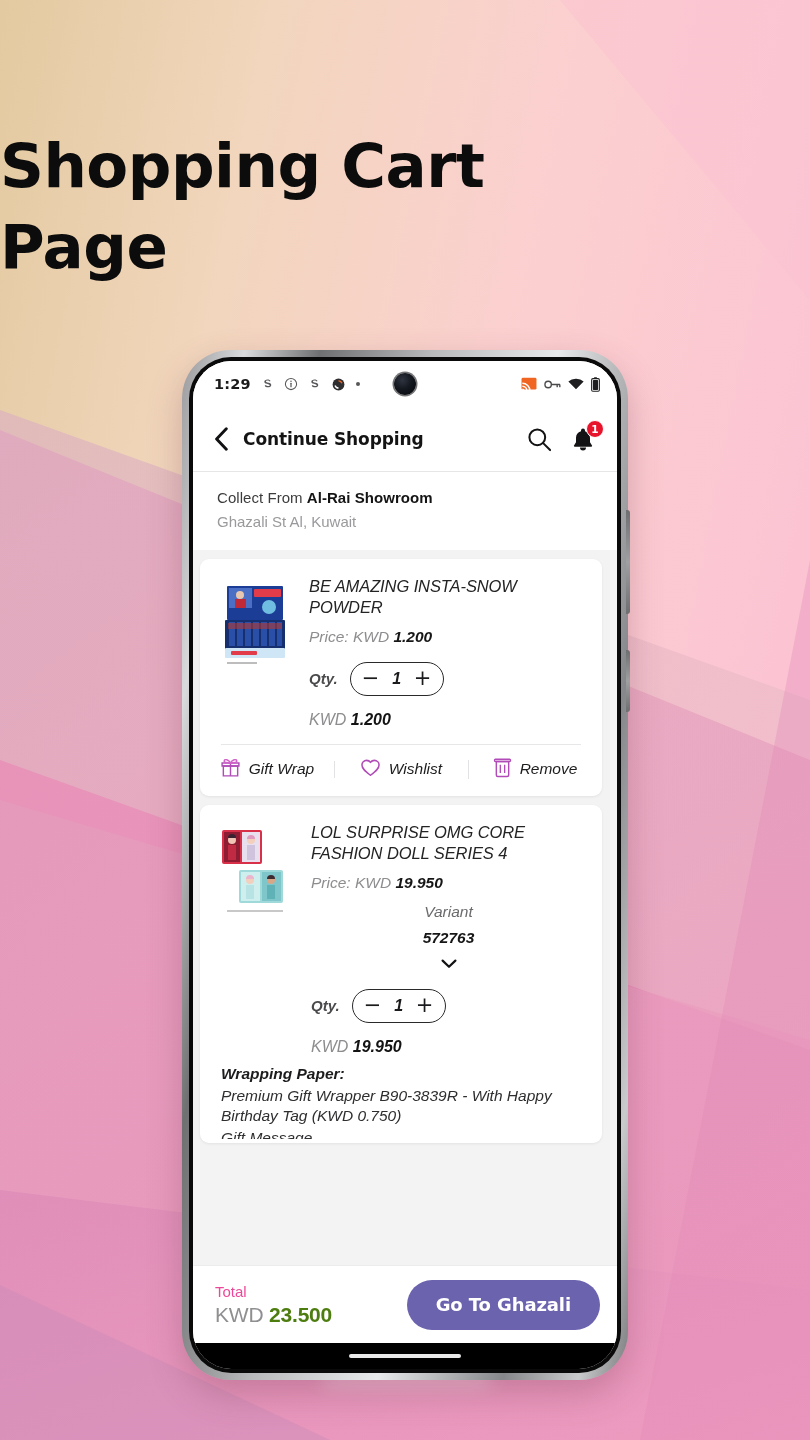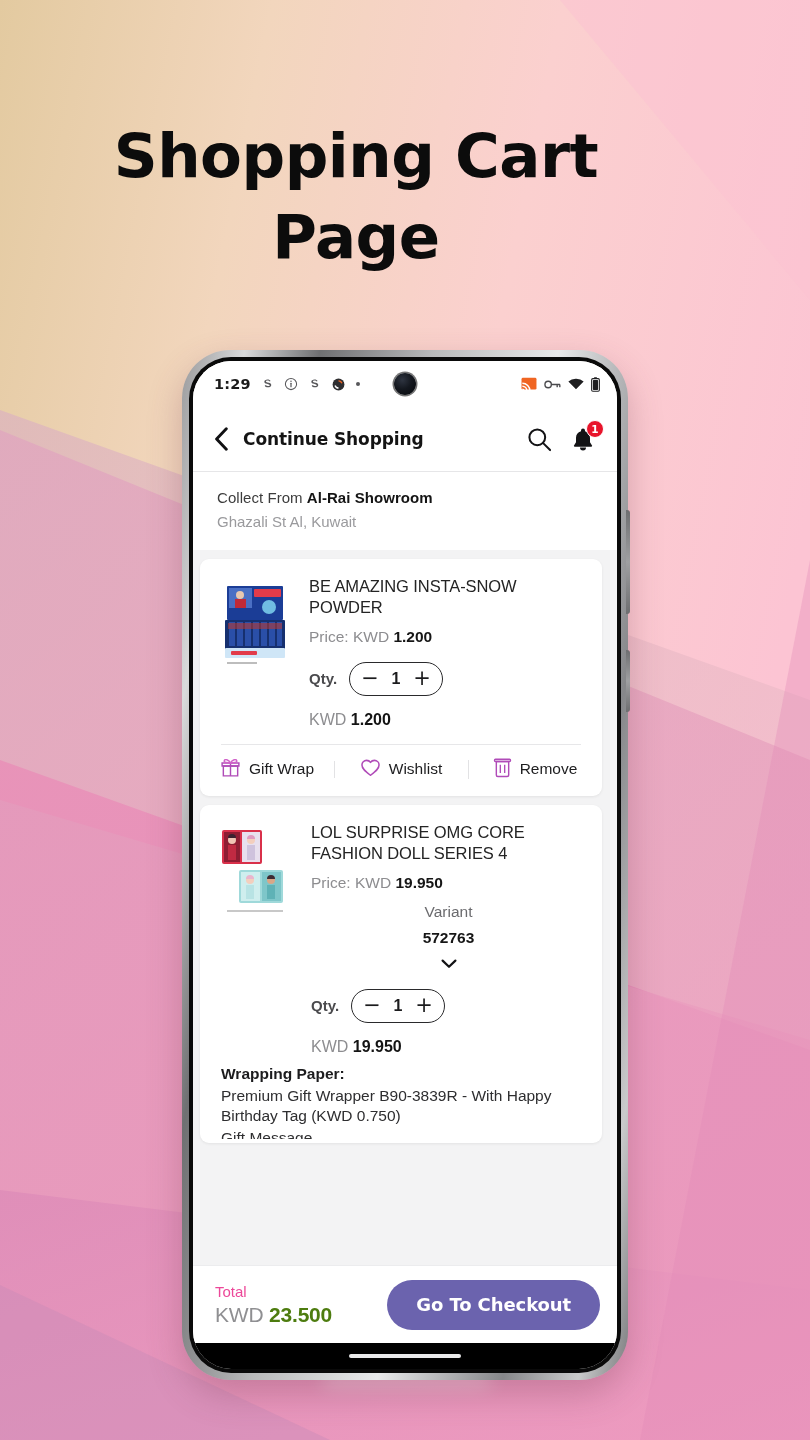--- a/index.html
+++ b/index.html
@@ -9,22 +9,22 @@
     font-family:"Liberation Sans", sans-serif;
     position:relative;
     background:#f3c9cf;
   }
 
   
   #bg-canvas { position:absolute; inset:0; width:810px; height:1440px; z-index:0; }
 
   
   .title-wrap {
-    position:absolute; top:115px; left:0; width:712px;
-    text-align:center; z-index:3;
+    position:absolute; top:125px; left:0; width:712px;
+    z-index:3;
   }
   .title-line {
     font-size:61px;
     font-weight:bold;
     color:#0c0c0c;
     line-height:1.33;
     letter-spacing:-0.5px;
     font-family:"DejaVu Sans", sans-serif;
   }
 
@@ -162,20 +162,21 @@
   .pickup-line1 { font-size:15px; color:#3c3c3c; letter-spacing:0.05px; }
   .pickup-line1 b { font-weight:bold; color:#141414; }
   .pickup-line2 { font-size:15px; color:#9a9a9d; margin-top:7px; }
 
   .card {
     background:#ffffff;
     border-radius:9px;
     margin:9px 15px 0 7px;
     padding:15px 0 0 0;
     box-shadow:0 1px 3px rgba(0,0,0,0.07);
+    font-style:italic;
   }
 
   .item-row { display:flex; padding:0 16px 0 17px; gap:14px; }
   .thumb {
     flex:0 0 78px;
     height:96px;
     display:flex;
     align-items:flex-start;
     justify-content:center;
     padding-top:4px;
@@ -622,21 +623,21 @@
       </div>
 
       <div class="bottom-bar">
         <div class="total-block">
           <span class="total-label">Total</span>
           <span class="total-amount">
             <span>KWD</span>
             <b>23.500</b>
           </span>
         </div>
-        <button class="checkout-btn">Go To Checkout</button>
+        <button class="checkout-btn">Go To Ghazali</button>
       </div>
 
       <div class="nav-pill-bar">
         <div class="nav-pill"></div>
       </div>
 
     </div>
   </div>
 </div>
 

